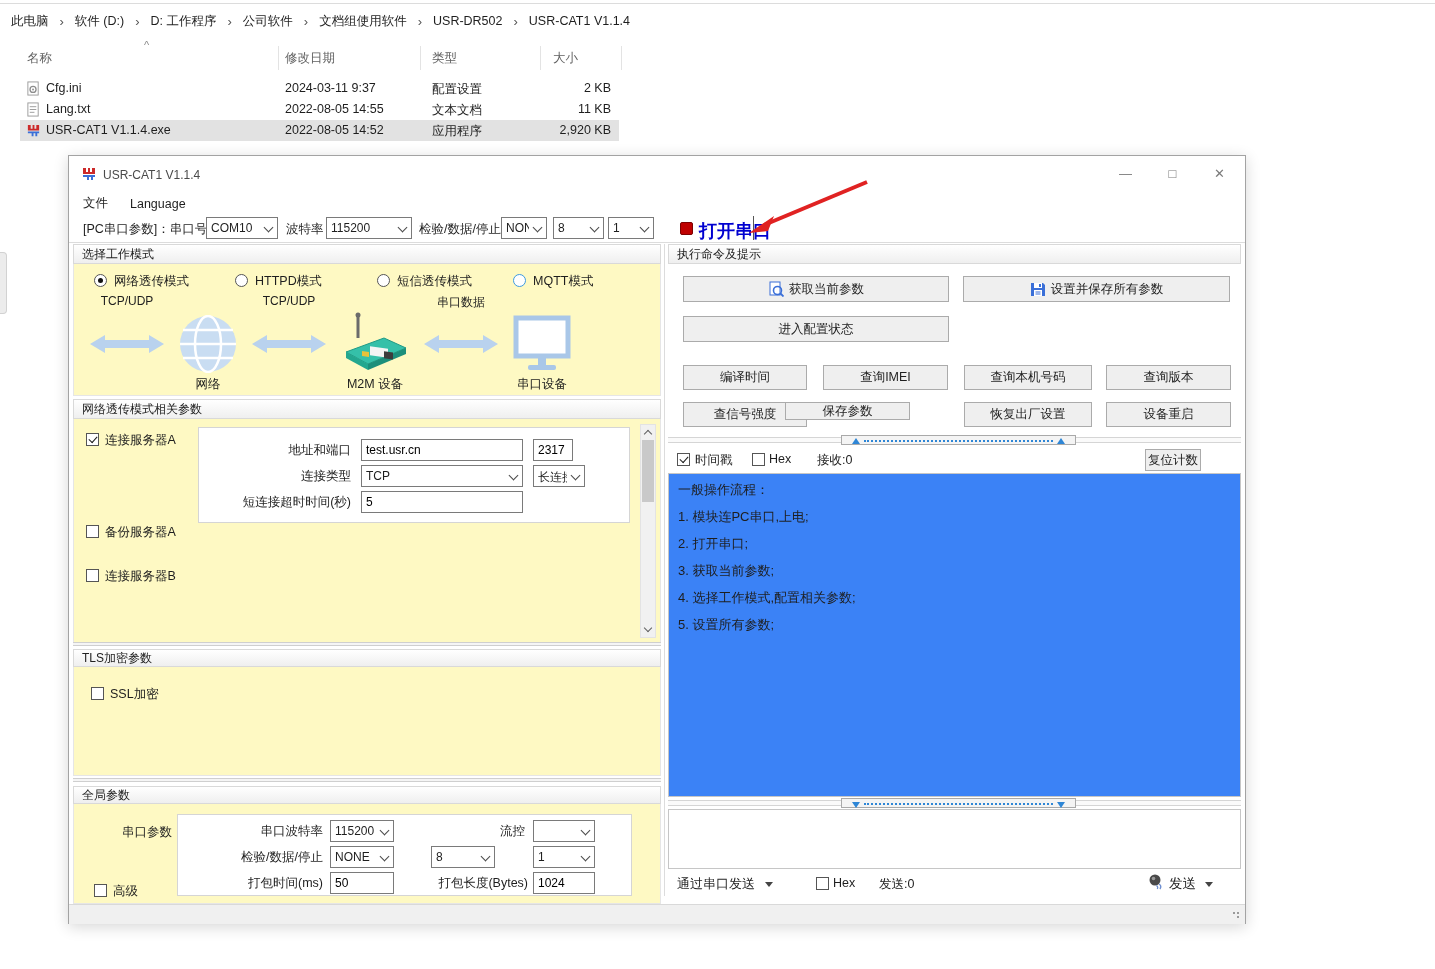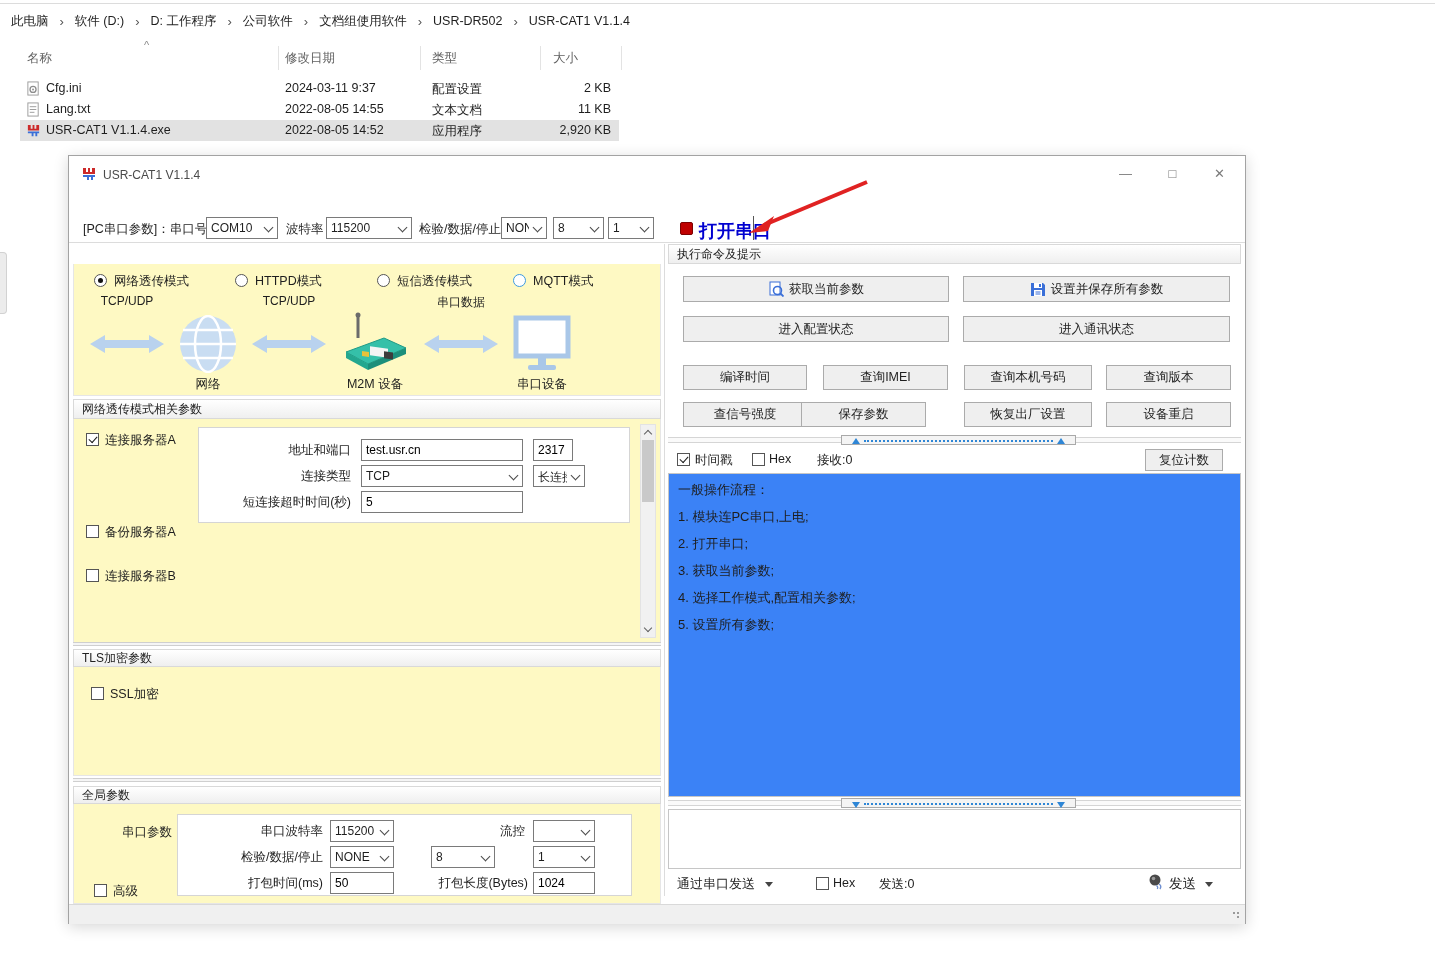--- a/index.html
+++ b/index.html
@@ -178,20 +178,24 @@
       <path d="M2 9 h12 v2 h-2 v3 h-2 v-3 H8 v3 H6 v-3 H2 Z" fill="#3a6fd8"></path>
     </svg>
     <span id="apptitle">USR-CAT1 V1.1.4</span>
     <div id="wincontrols">
       <div class="wbtn">—</div>
       <div class="wbtn">□</div>
       <div class="wbtn">✕</div>
     </div>
   </div>
 
+  <div class="abs" id="menubar">
+    <span>文件</span>
+    <span>Language</span>
+  </div>
 
   <div class="abs" id="toolbar">
     <span class="tlabel" style="left:14px">[PC串口参数]：串口号</span>
     <div class="combo" style="left:137px;top:3px;width:72px">
       <span class="val">COM10</span>
       <span class="chev"></span>
     </div>
     <span class="tlabel" style="left:217px">波特率</span>
     <div class="combo" style="left:257px;top:3px;width:86px">
       <span class="val">115200</span>
@@ -215,20 +219,21 @@
     <div class="abs" id="opencaret"></div>
   </div>
 
   <svg class="abs" id="redarrow" style="left:667px;top:13px;width:140px;height:75px" viewBox="0 0 140 75">
     <line x1="131" y1="13" x2="28" y2="56" stroke="#e02222" stroke-width="4"></line>
     <polygon points="13,64 38,47 32,62" fill="#e02222"></polygon>
   </svg>
 
   <div class="abs" style="left:595px;top:88px;width:1px;height:652px;background:#dcdcdc"></div>
 
+  <div class="caption" style="left:4px;top:88px;width:588px">选择工作模式</div>
   <div class="gbody" style="left:4px;top:108px;width:588px;height:132px">
     <span class="radio on" style="left:20px;top:10px"></span>
     <span class="rlabel" style="left:40px;top:9px">网络透传模式</span>
     <span class="radio" style="left:161px;top:10px"></span>
     <span class="rlabel" style="left:181px;top:9px">HTTPD模式</span>
     <span class="radio" style="left:303px;top:10px"></span>
     <span class="rlabel" style="left:323px;top:9px">短信透传模式</span>
     <span class="radio blue" style="left:439px;top:10px"></span>
     <span class="rlabel" style="left:459px;top:9px">MQTT模式</span>
 
@@ -408,41 +413,38 @@
       <rect x="9" y="3" width="2" height="3" fill="#3a6fd8"></rect>
       <rect x="4" y="9" width="8" height="6" fill="#fff"></rect>
       <line x1="5.5" y1="11" x2="10.5" y2="11" stroke="#3a6fd8"></line>
       <line x1="5.5" y1="13" x2="10.5" y2="13" stroke="#3a6fd8"></line>
     </svg>
     <span>设置并保存所有参数</span>
   </div>
   <div class="btn" style="left:614px;top:160px;width:266px;height:26px">
       <span>进入配置状态</span>
     </div>
-  <div class="btn" style="left:894px;top:160px;width:267px;height:26px">
-      <span>进入通讯状态</span>
-    </div>
 
   <div class="btn" style="left:614px;top:209px;width:124px;height:25px">
       <span>编译时间</span>
     </div>
   <div class="btn" style="left:754px;top:209px;width:125px;height:25px">
       <span>查询IMEI</span>
     </div>
   <div class="btn" style="left:895px;top:209px;width:128px;height:25px">
       <span>查询本机号码</span>
     </div>
   <div class="btn" style="left:1037px;top:209px;width:125px;height:25px">
       <span>查询版本</span>
     </div>
 
   <div class="btn" style="left:614px;top:246px;width:124px;height:25px">
       <span>查信号强度</span>
     </div>
-  <div class="btn" style="left:732px;top:246px;width:125px;height:25px">
+  <div class="btn" style="left:716px;top:246px;width:125px;height:18px">
       <span>保存参数</span>
     </div>
   <div class="btn" style="left:895px;top:246px;width:128px;height:25px">
       <span>恢复出厂设置</span>
     </div>
   <div class="btn" style="left:1037px;top:246px;width:125px;height:25px">
       <span>设备重启</span>
     </div>
 
   <div class="dsplit" style="left:599px;top:281px;width:573px"></div>
@@ -450,21 +452,21 @@
     <span class="tri-up" style="left:10px"></span>
     <span class="splitdots"></span>
     <span class="tri-up" style="right:10px"></span>
   </div>
 
   <span class="cb on" style="left:608px;top:297px"></span>
   <span class="cblabel" style="left:626px;top:296px">时间戳</span>
   <span class="cb" style="left:683px;top:297px"></span>
   <span class="cblabel" style="left:700px;top:296px">Hex</span>
   <span class="cblabel" style="left:748px;top:296px">接收:0</span>
-  <div class="btn" style="left:1076px;top:293px;width:78px;height:22px">
+  <div class="btn" style="left:1076px;top:293px;width:56px;height:22px">
       <span>复位计数</span>
     </div>
 
   <div class="abs" id="logarea" style="left:599px;top:317px;width:573px;height:324px">
     <div class="ln">一般操作流程：</div>
     <div class="ln">1. 模块连PC串口,上电;</div>
     <div class="ln">2. 打开串口;</div>
     <div class="ln">3. 获取当前参数;</div>
     <div class="ln">4. 选择工作模式,配置相关参数;</div>
     <div class="ln">5. 设置所有参数;</div>

